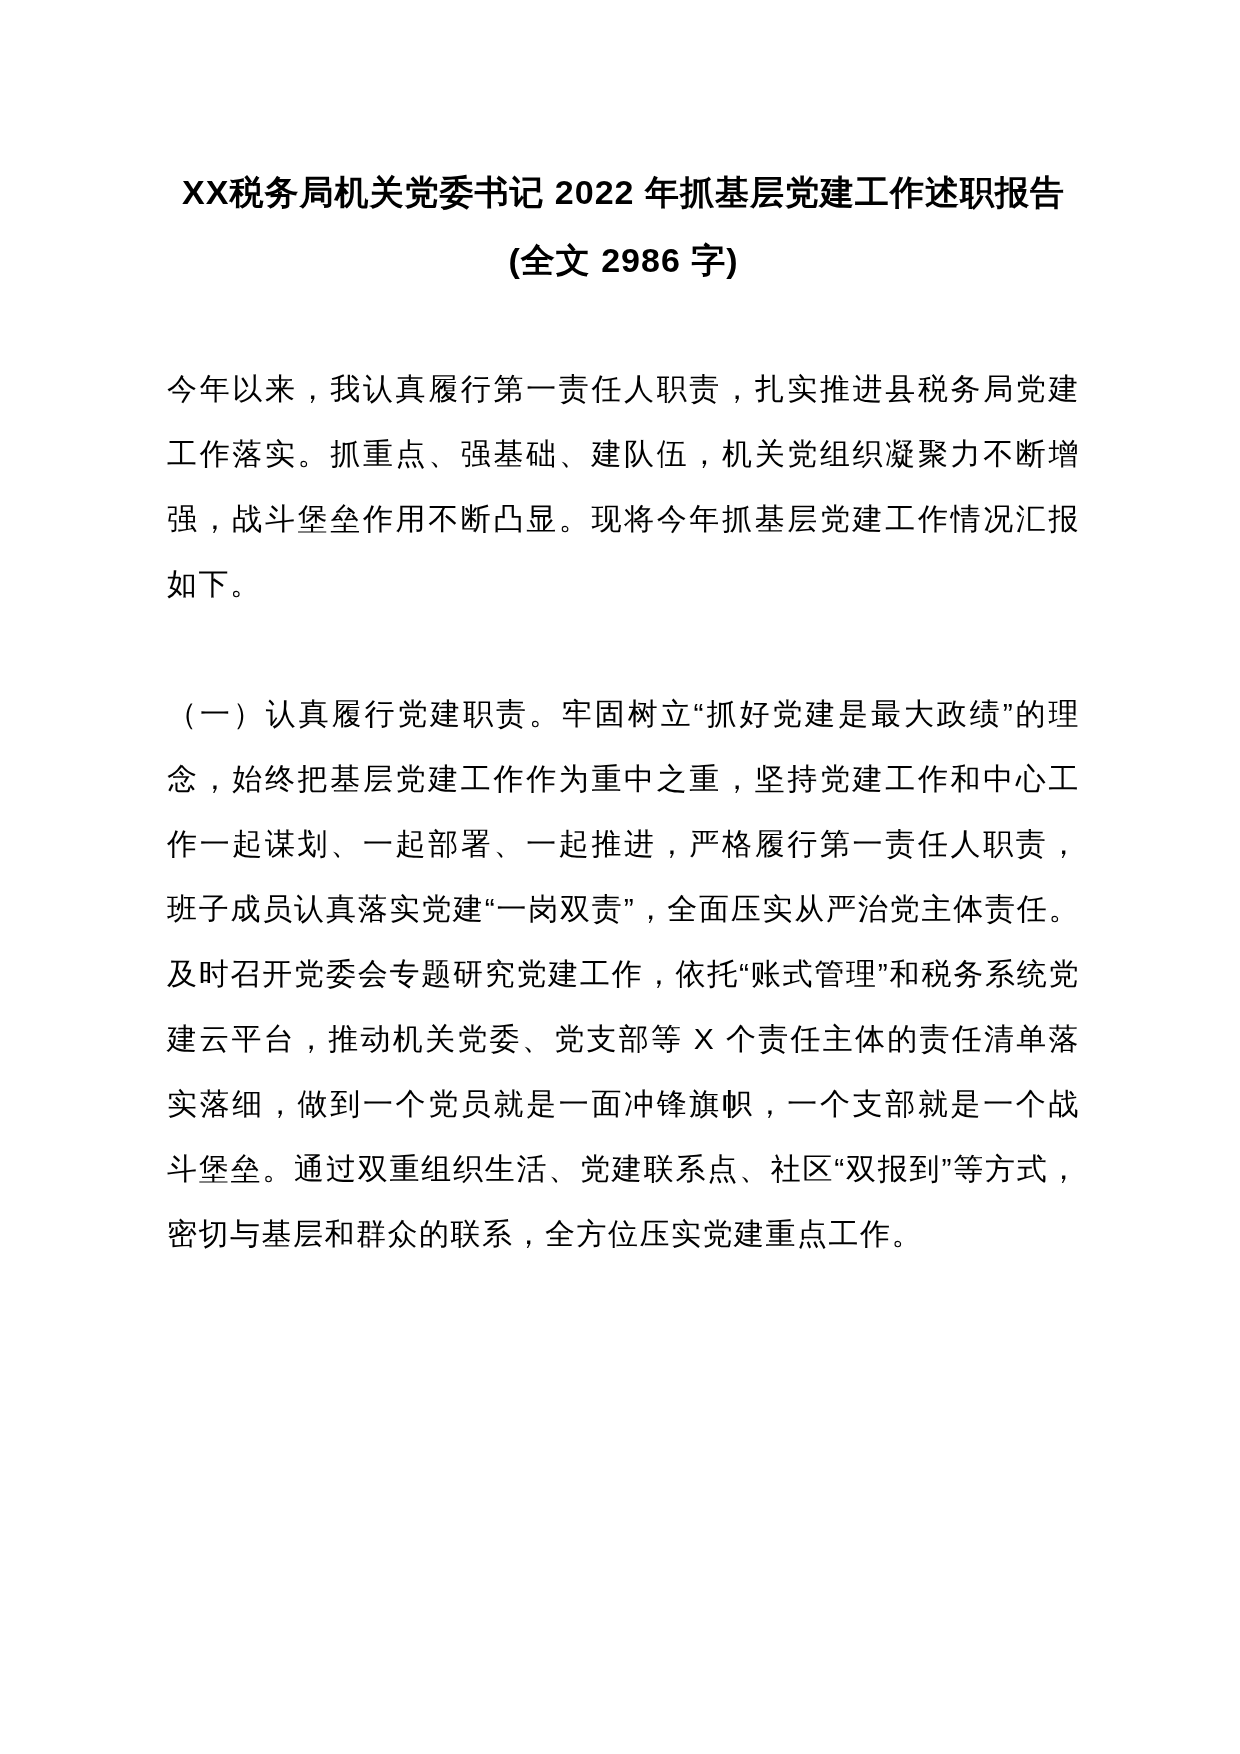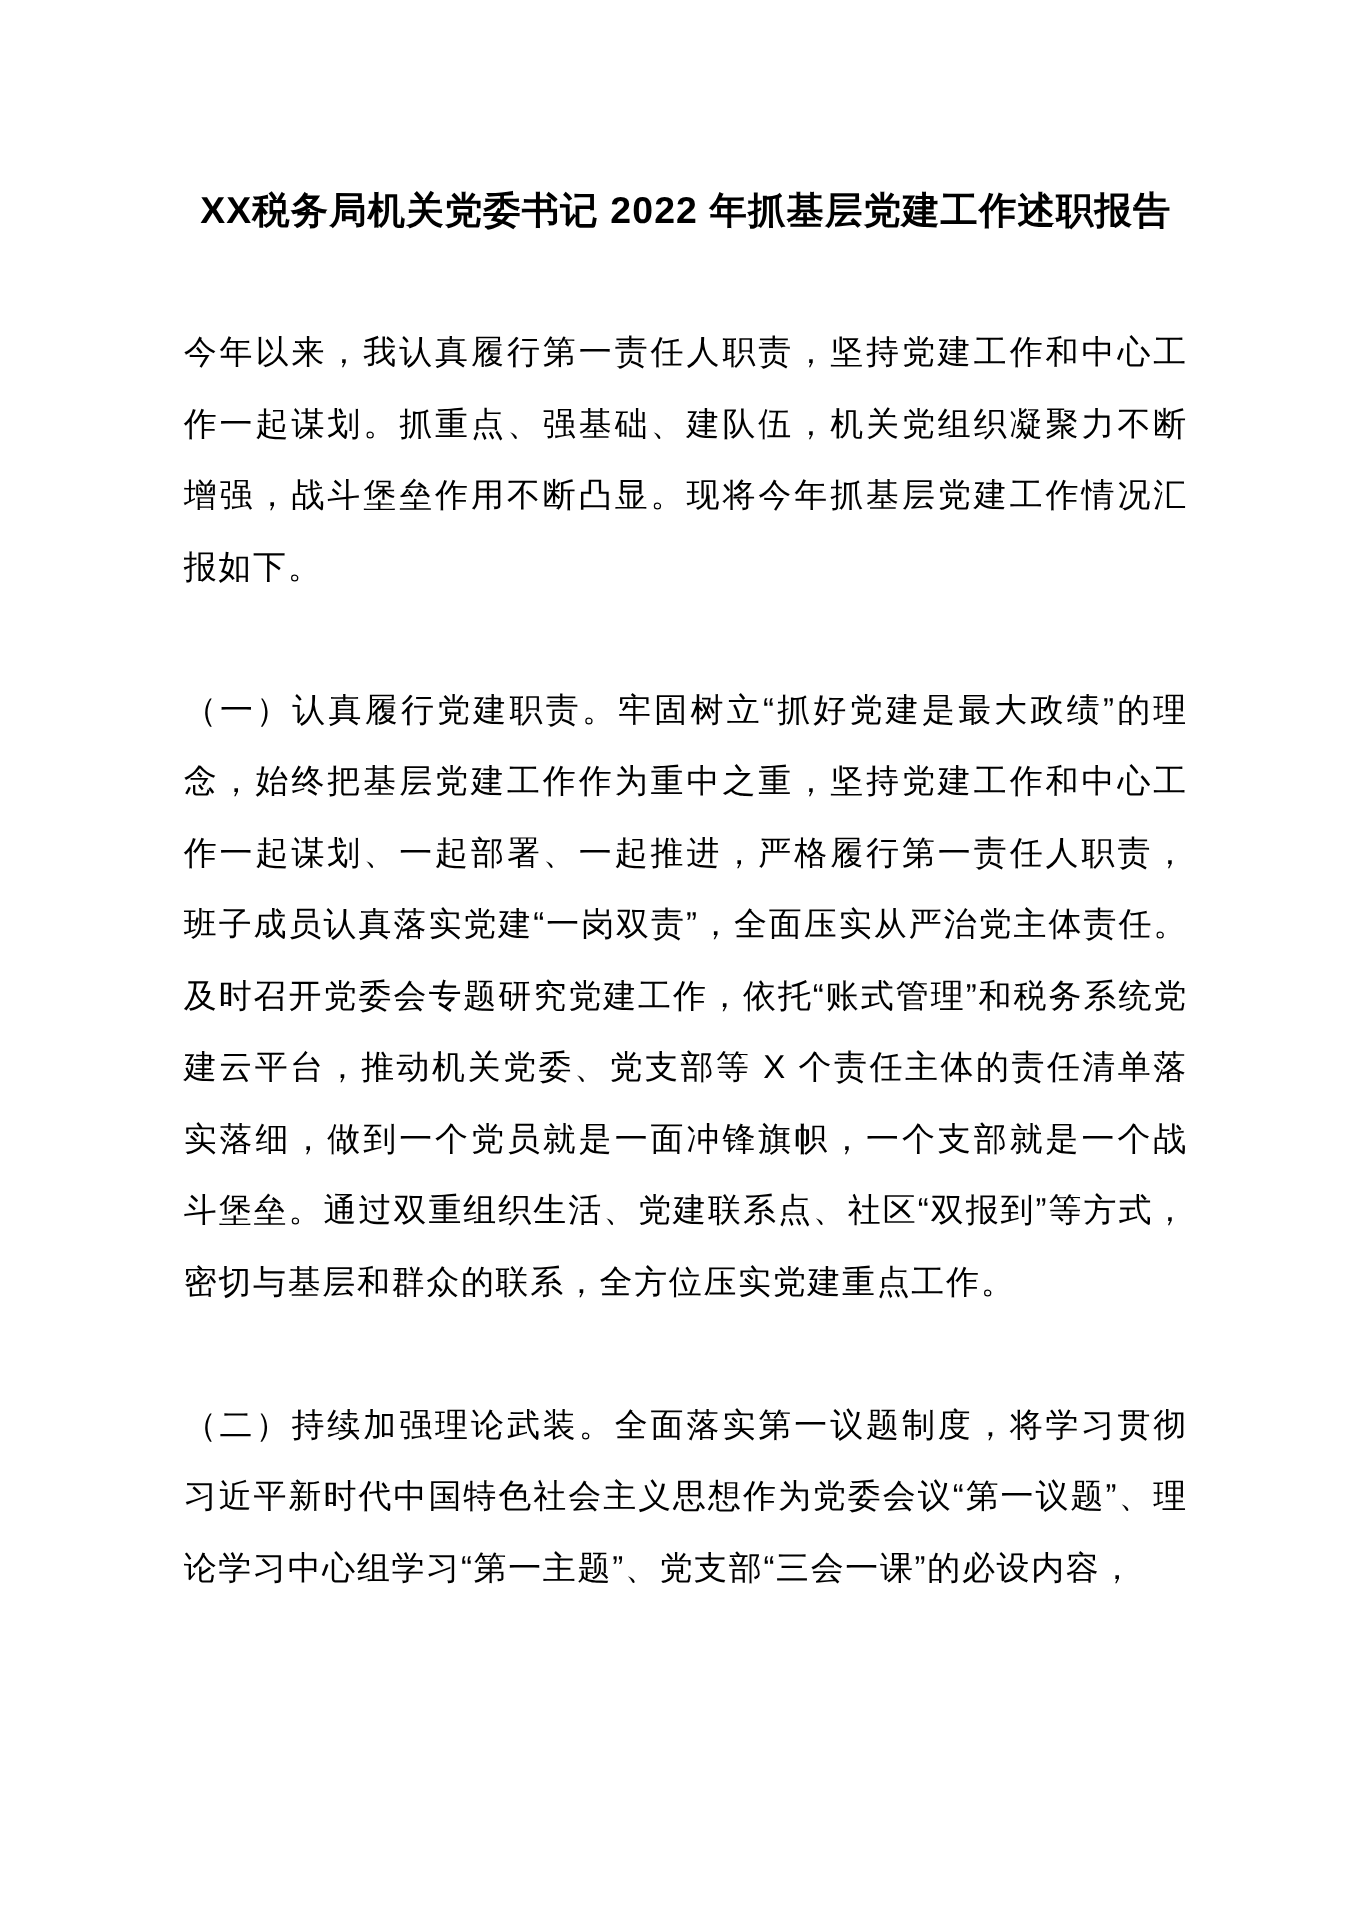--- a/index.html
+++ b/index.html
@@ -43,22 +43,22 @@
     text-align: left;
   }
 </style>
 </head>
 <body>
 
 <div class="page">
 
   <h1 class="doc-title">
     <span class="title-line">XX税务局机关党委书记 2022 年抓基层党建工作述职报告</span>
+    <span class="title-line">(全文 2986 字)</span>
   </h1>
 
-  <p class="para">今年以来，我认真履行第一责任人职责，坚持党建工作和中心工作一起谋划。抓重点、强基础、建队伍，机关党组织凝聚力不断增强，战斗堡垒作用不断凸显。现将今年抓基层党建工作情况汇报如下。</p>
+  <p class="para">今年以来，我认真履行第一责任人职责，扎实推进县税务局党建工作落实。抓重点、强基础、建队伍，机关党组织凝聚力不断增强，战斗堡垒作用不断凸显。现将今年抓基层党建工作情况汇报如下。</p>
 
 
   <p class="para">（一）认真履行党建职责。牢固树立“抓好党建是最大政绩”的理念，始终把基层党建工作作为重中之重，坚持党建工作和中心工作一起谋划、一起部署、一起推进，严格履行第一责任人职责，班子成员认真落实党建“一岗双责”，全面压实从严治党主体责任。及时召开党委会专题研究党建工作，依托“账式管理”和税务系统党建云平台，推动机关党委、党支部等 X 个责任主体的责任清单落实落细，做到一个党员就是一面冲锋旗帜，一个支部就是一个战斗堡垒。通过双重组织生活、党建联系点、社区“双报到”等方式，密切与基层和群众的联系，全方位压实党建重点工作。</p>
 
-  <p class="para">（二）持续加强理论武装。全面落实第一议题制度，将学习贯彻习近平新时代中国特色社会主义思想作为党委会议“第一议题”、理论学习中心组学习“第一主题”、党支部“三会一课”的必设内容，</p>
 
 </div>
 
 </body></html>

